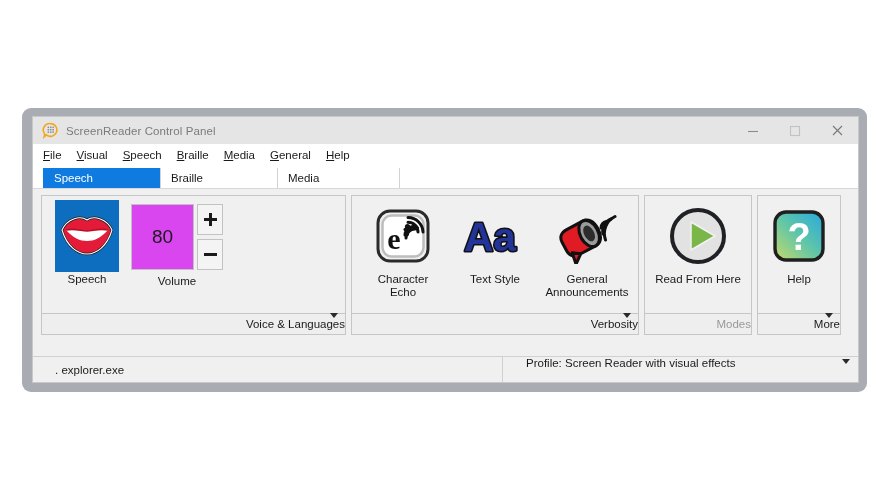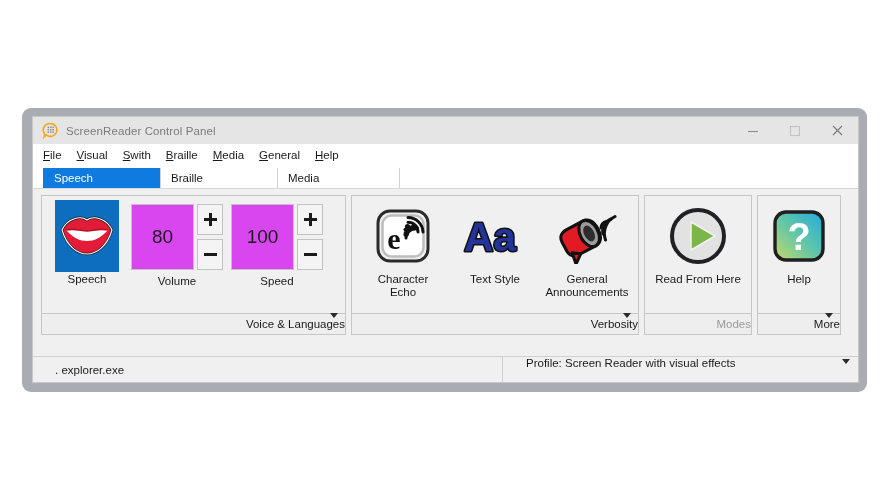--- a/index.html
+++ b/index.html
@@ -149,21 +149,21 @@
             <line x1="2" y1="2" x2="11" y2="11" stroke="#777" stroke-width="1.1"></line>
             <line x1="11" y1="2" x2="2" y2="11" stroke="#777" stroke-width="1.1"></line>
           </svg>
         </span>
       </span>
     </div>
 
     <div class="menubar">
         <span class="menu-item"><u>F</u><span>ile</span></span>
         <span class="menu-item"><u>V</u><span>isual</span></span>
-        <span class="menu-item"><u>S</u><span>with</span></span>
+        <span class="menu-item"><u>S</u><span>peech</span></span>
         <span class="menu-item"><u>B</u><span>raille</span></span>
         <span class="menu-item"><u>M</u><span>edia</span></span>
         <span class="menu-item"><u>G</u><span>eneral</span></span>
         <span class="menu-item"><u>H</u><span>elp</span></span>
       </div>
 
     <div class="tabstrip">
       <div class="tab active">
           <span>Speech</span>
         </div>
@@ -203,34 +203,20 @@
                     <span class="plus"></span>
                   </div>
                 <div class="sbtn">
                     <span class="minus"></span>
                   </div>
               </div>
             </div>
             <span class="lbl">Volume</span>
           </div>
 
-          <div class="spin-wrap">
-            <div class="spin">
-              <div class="valbox">100</div>
-              <div class="btns">
-                <div class="sbtn">
-                    <span class="plus"></span>
-                  </div>
-                <div class="sbtn">
-                    <span class="minus"></span>
-                  </div>
-              </div>
-            </div>
-            <span class="lbl">Speed</span>
-          </div>
 
         </div>
         <div class="group-footer">
           <span>Voice &amp; Languages</span>
           <span class="caret"><span class="caret-tri"></span></span>
         </div>
       </div>
 
       <div class="group" style="width:288px;">
         <div class="group-body" style="justify-content:space-around;">

